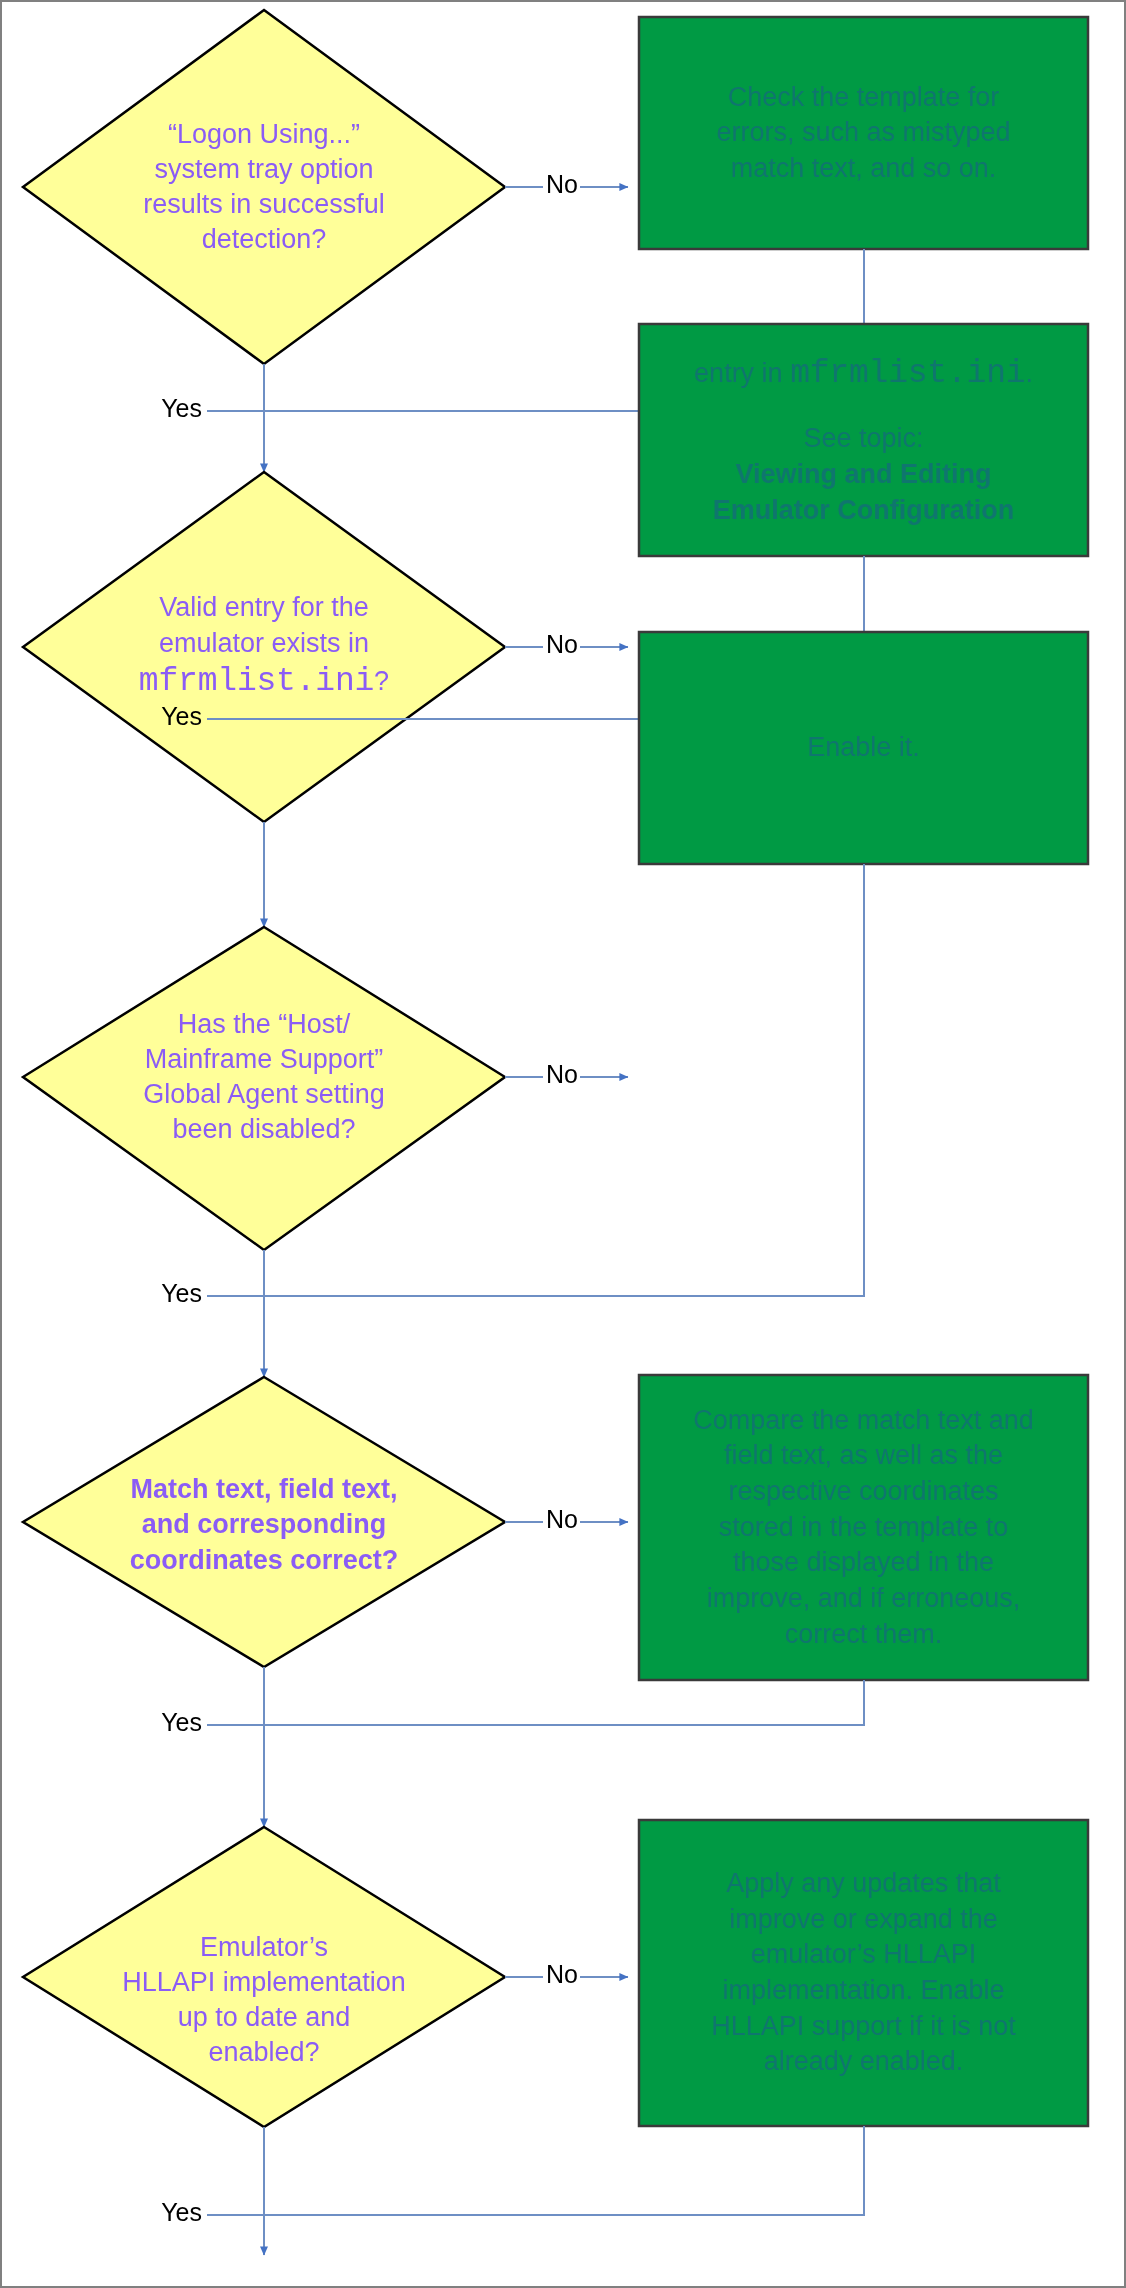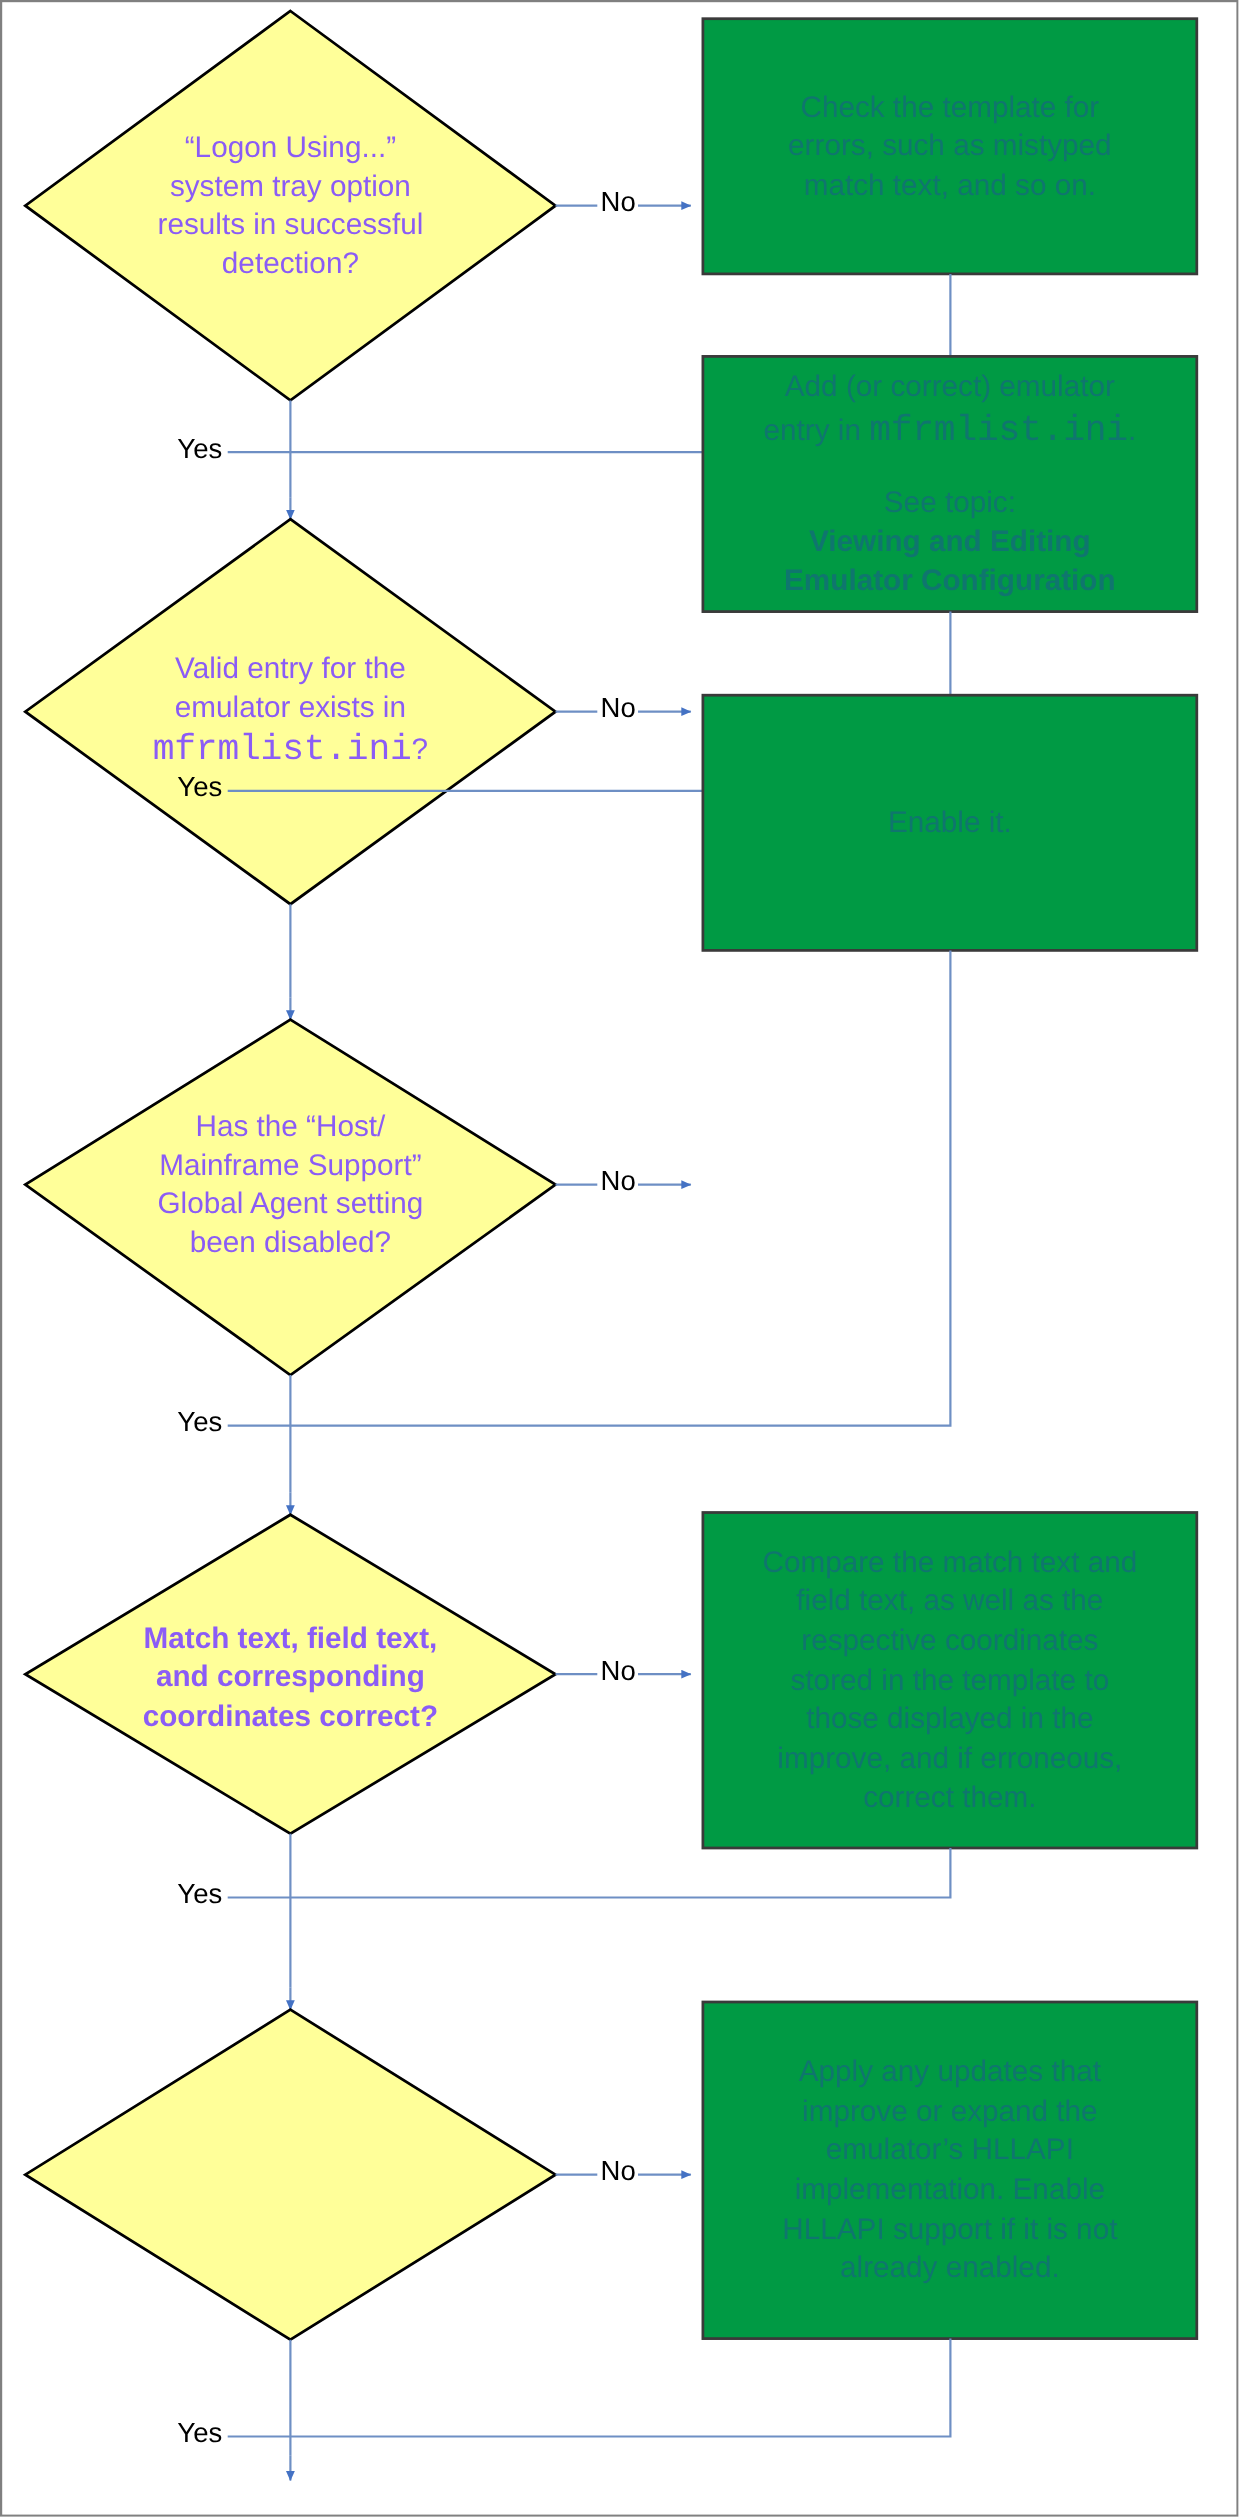--- a/index.html
+++ b/index.html
@@ -153,21 +153,20 @@
       <div>Valid entry for the</div>
       <div>emulator exists in</div>
       <div>
         <span class="mono">mfrmlist.ini</span><span>?</span>
       </div>
     </div>
   </div>
 
   <div class="node-text action-text" style="left:647px; top:332px; width:429px; height:212px;">
     <div>
-      <div>Add (or correct) emulator</div>
       <div>
         <span>entry in </span><span class="mono">mfrmlist.ini</span><span>.</span>
       </div>
       <div style="height:26px;"></div>
       <div>See topic:</div>
       <div class="bold">Viewing and Editing</div>
       <div class="bold">Emulator Configuration</div>
     </div>
   </div>
 
@@ -220,20 +219,28 @@
     </div>
   </div>
 
   <div class="edge-label edge-label-no" style="left:538px; top:1503px; width:44px;">
     <span>No</span>
   </div>
   <div class="edge-label edge-label-yes" style="left:140px; top:1706px; width:60px;">
     <span>Yes</span>
   </div>
 
+  <div class="node-text decision-text" style="left:40px; top:1898px; width:444px; height:200px;">
+    <div>
+      <div>Emulator’s</div>
+      <div>HLLAPI implementation</div>
+      <div>up to date and</div>
+      <div>enabled?</div>
+    </div>
+  </div>
 
   <div class="node-text action-text" style="left:647px; top:1828px; width:429px; height:286px;">
     <div>
       <div>Apply any updates that</div>
       <div>improve or expand the</div>
       <div>emulator’s HLLAPI</div>
       <div>implementation. Enable</div>
       <div>HLLAPI support if it is not</div>
       <div>already enabled.</div>
     </div>

